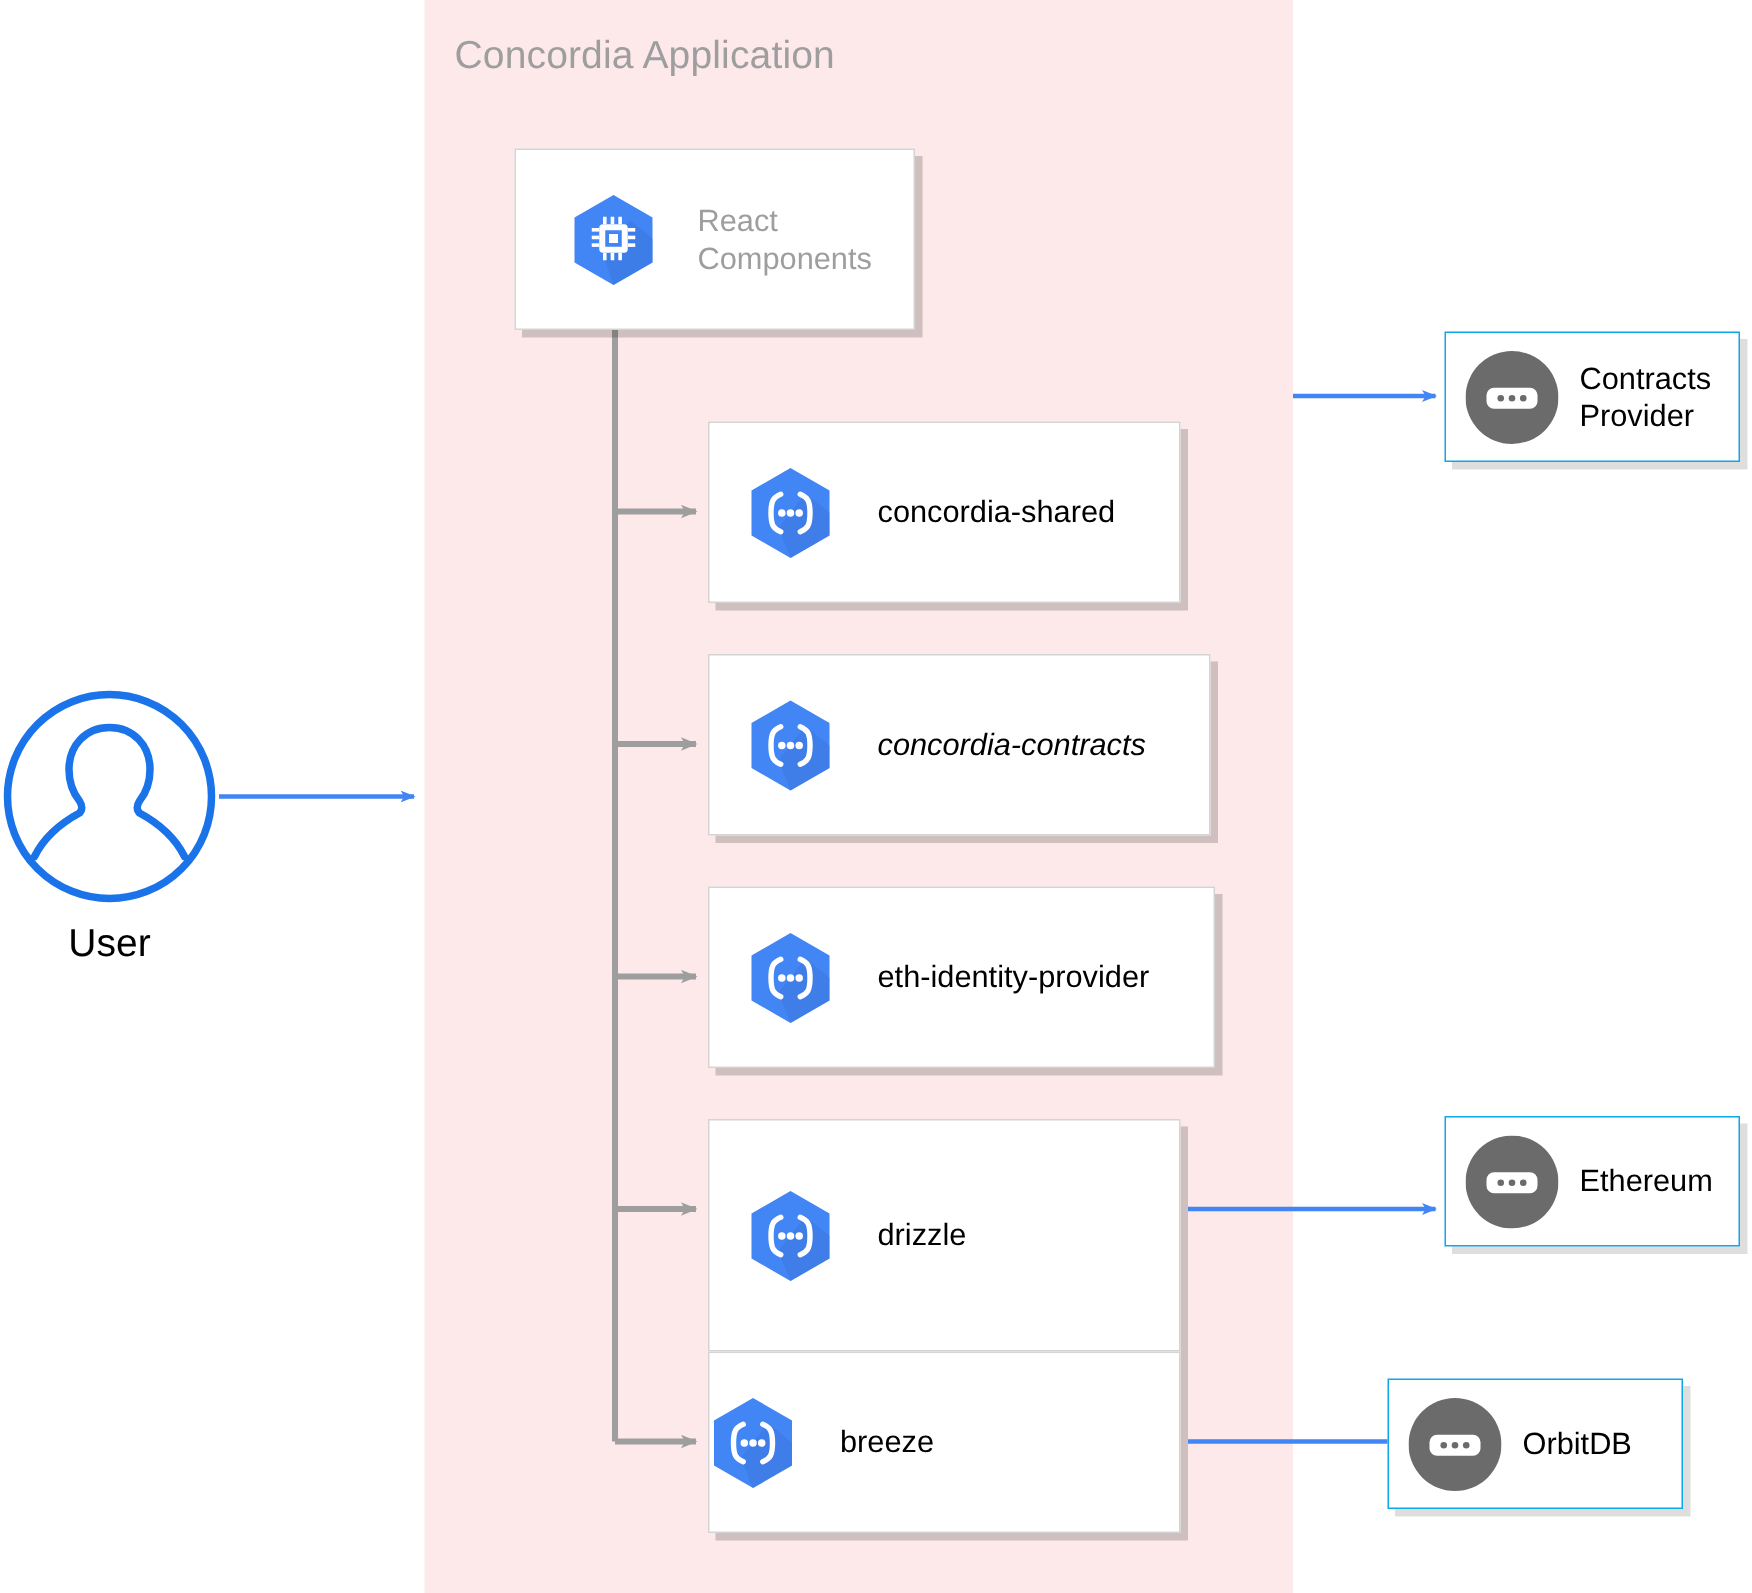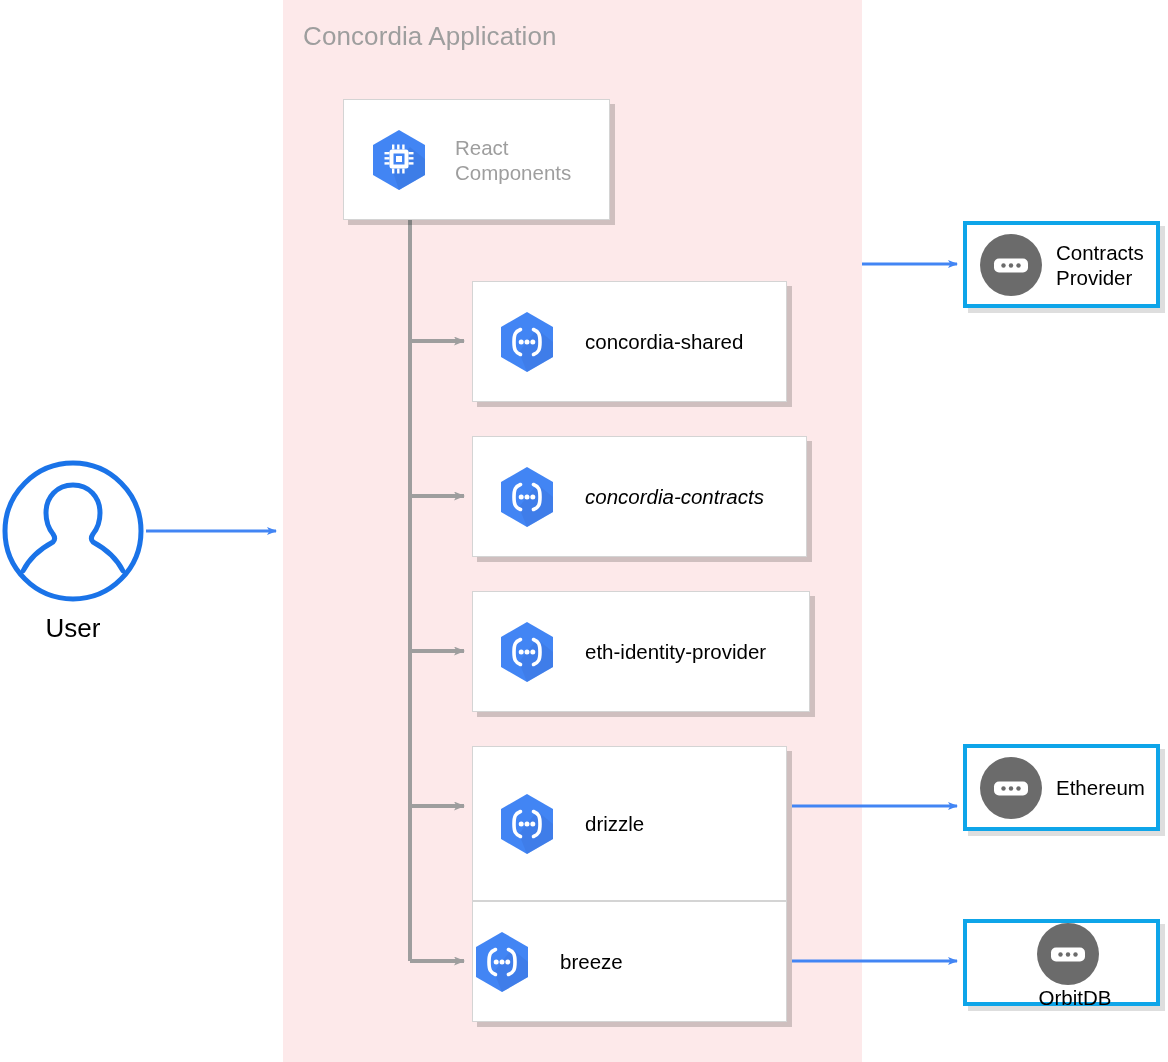--- a/index.html
+++ b/index.html
@@ -37,21 +37,21 @@
     position: absolute;
     background: #ffffff;
     border: 1px solid #d4d4d4;
     box-sizing: border-box;
     box-shadow: 5px 5px 0 0 rgba(0,0,0,0.18);
     display: flex;
     align-items: center;
   }
   .node.ext {
     box-shadow: 5px 5px 0 0 rgba(0,0,0,0.13);
-    border: 4px solid #0ea5e9;
+    border: 1px solid #0ea5e9;
   }
   .node-icon {
     flex: 0 0 auto;
     display: flex;
     align-items: center;
     justify-content: center;
   }
   .node-label {
     color: #000000;
     font-size: 20.5px;
@@ -144,21 +144,21 @@
     <svg width="142" height="142" viewBox="0 0 142 142" xmlns="http://www.w3.org/2000/svg">
       <circle cx="71" cy="71" r="68" fill="none" stroke="#1a73e8" stroke-width="5"></circle>
       <path d="M71 25 c-16 0 -27 12 -27 28 c0 9 3 16 7 21 c2 3 2 6 0 8
                c-13 7 -24 17 -30 29
                M71 25 c16 0 27 12 27 28 c0 9 -3 16 -7 21 c-2 3 -2 6 0 8
                c13 7 24 17 30 29" fill="none" stroke="#1a73e8" stroke-width="5" stroke-linecap="round" stroke-linejoin="round"></path>
     </svg>
   </div>
   <div class="actor-label" style="left:2px; top:616px; width:142px;">User</div>
 
-  <div class="node" style="left:343px; top:99px; width:267px; height:121px; padding-left:26px;">
+  <div class="node" style="left:343px; top:99px; width:267px; height:121px; padding-left:36px;">
     <span class="node-icon">
       <svg width="58" height="62" viewBox="0 0 58 62" xmlns="http://www.w3.org/2000/svg">
         <path d="M29 1 L55 16 L55 46 L29 61 L3 46 L3 16 Z" fill="#4285f4"></path>
         <path d="M29 61 L55 46 L55 30 L40 18 L22 40 Z" fill="#3b76dd" opacity="0.55"></path>
         <g fill="#ffffff">
           <rect x="19.5" y="20.5" width="19" height="19" rx="2.5"></rect>
         </g>
         <rect x="23.5" y="24.5" width="11" height="11" fill="#4285f4"></rect>
         <rect x="26" y="27" width="6" height="6" fill="#ffffff"></rect>
         <g fill="#ffffff">
@@ -276,21 +276,21 @@
         <circle cx="31" cy="31" r="31" fill="#6b6b6b"></circle>
         <rect x="14" y="24.5" width="34" height="14" rx="5" fill="#ffffff"></rect>
         <circle cx="23.5" cy="31.5" r="2.2" fill="#6b6b6b"></circle>
         <circle cx="31" cy="31.5" r="2.2" fill="#6b6b6b"></circle>
         <circle cx="38.5" cy="31.5" r="2.2" fill="#6b6b6b"></circle>
       </svg>
     </span>
     <span class="node-label" style="margin-left:14px;">Ethereum</span>
   </div>
 
-  <div class="node ext" style="left:963px; top:919px; width:197px; height:87px; padding-left:13px;flex-direction:column;">
+  <div class="node ext" style="left:925px; top:919px; width:197px; height:87px; padding-left:13px;">
     <span class="node-icon">
       <svg width="62" height="62" viewBox="0 0 62 62" xmlns="http://www.w3.org/2000/svg">
         <circle cx="31" cy="31" r="31" fill="#6b6b6b"></circle>
         <rect x="14" y="24.5" width="34" height="14" rx="5" fill="#ffffff"></rect>
         <circle cx="23.5" cy="31.5" r="2.2" fill="#6b6b6b"></circle>
         <circle cx="31" cy="31.5" r="2.2" fill="#6b6b6b"></circle>
         <circle cx="38.5" cy="31.5" r="2.2" fill="#6b6b6b"></circle>
       </svg>
     </span>
     <span class="node-label" style="margin-left:14px;">OrbitDB</span>

